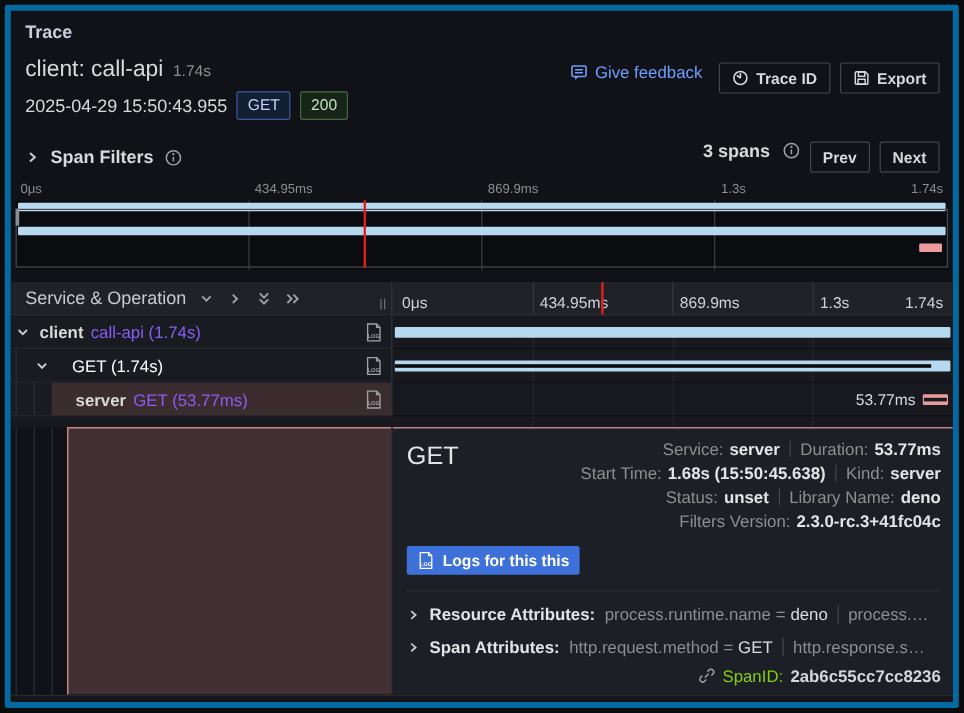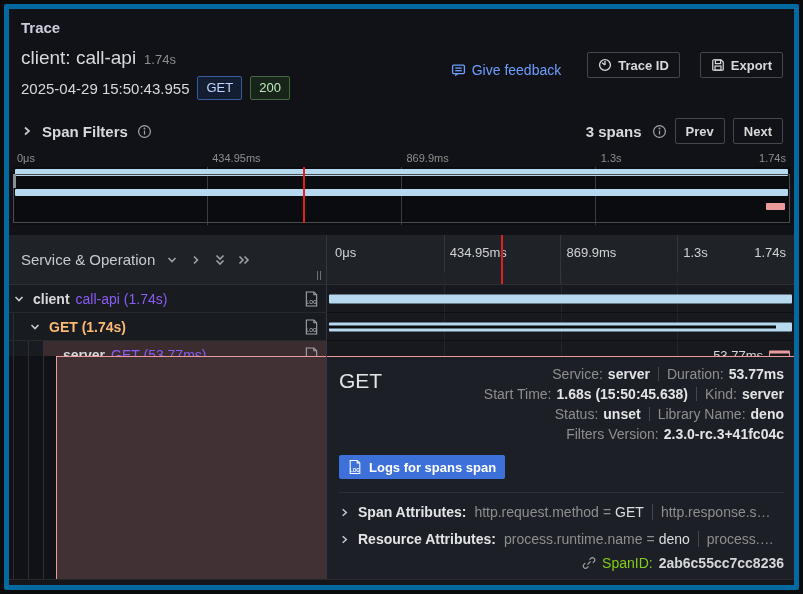--- a/index.html
+++ b/index.html
@@ -12,51 +12,51 @@
   .panel-title { position:absolute; top:10px; left:12px; font-size:15px; font-weight:700; color:#ccccdc; }
   .trace-header { position:absolute; top:38px; left:12px; right:11px; display:flex; justify-content:space-between; align-items:flex-start; }
   .trace-name-row { display:flex; align-items:baseline; gap:8px; }
   .trace-name { font-size:19px; color:#d8d9da; }
   .trace-duration { font-size:13px; color:#8e8e8e; }
   .trace-sub-row { margin-top:7px; display:flex; align-items:center; gap:8px; }
   .trace-timestamp { font-size:15px; color:#d8d9da; }
   .badge { font-size:13px; line-height:1; padding:4px 8px 5px; border-radius:2px; border:1px solid; }
   .badge-method { color:#c3d4ff; background:#131e33; border-color:#3a5a9e; }
   .badge-status { color:#c2e7ba; background:#16241a; border-color:#44693f; }
-  .header-actions { display:flex; align-items:flex-end; gap:20px; margin-top:5px; }
+  .header-actions { display:flex; align-items:flex-start; gap:8px; margin-top:5px; }
   .link-btn { display:flex; align-items:center; gap:6px; color:#6e9fff; font-size:14px; font-weight:500; cursor:pointer; margin-right:6px; }
   .ghost-btn { display:flex; align-items:center; gap:6px; height:26px; padding:0 10px; background:transparent;
                border:1px solid #44474e; border-radius:2px; color:#d8d9da; font-size:13px; font-weight:600; cursor:pointer; }
   .icon { display:inline-flex; flex:none; }
 
   
   .filters-row { position:absolute; top:103px; left:12px; right:11px; height:38px; display:flex; justify-content:space-between; align-items:center; }
   .filters-left { display:flex; align-items:center; gap:9px; cursor:pointer; }
   .filters-title { font-size:15px; font-weight:600; color:#d8d9da; }
-  .filters-right { display:flex; align-items:center; gap:8px; }
+  .filters-right { display:flex; gap:8px; }
   .span-count { font-size:15px; font-weight:700; color:#d8d9da; margin-right:2px; }
 
   
   .minimap { position:absolute; top:142px; left:4px; right:4px; }
   .mm-ticks { position:relative; height:16px; font-size:11px; color:#8e8e8e; }
   .mm-ticks span { position:absolute; top:1px; }
   .mm-canvas { position:relative; height:58px; background:#0b0c0f;
      background-image:linear-gradient(#3a3c41,#3a3c41),linear-gradient(#3a3c41,#3a3c41),linear-gradient(#3a3c41,#3a3c41);
      background-size:1px 100%; background-position:25% 0,50% 0,75% 0; background-repeat:no-repeat; }
   .mm-box { position:absolute; left:0; right:0; top:7px; bottom:2px; border:1px solid #4a4c52; }
   .mm-bar { position:absolute; height:7px; background:var(--bar-blue,#b6d9f0); border-radius:1px; }
   .mm-bar1 { top:2px; left:2px; right:2px; }
   .mm-bar2 { top:22px; left:2px; right:2px; }
   .mm-bar3 { top:36px; right:5px; width:19px; background:var(--bar-salmon,#eb9b9b); }
   .mm-cursor { position:absolute; top:0; bottom:2px; left:37.3%; width:2px; background:var(--cursor-red,#e02020); }
   .mm-handle { position:absolute; left:0; top:7px; width:3px; height:14px; background:#8a8d92; cursor:ew-resize; }
 
   
   .trace-table { position:absolute; top:226px; left:0; right:0; bottom:6px; overflow:hidden; background:#17191e; }
-  .t-header { display:flex; height:50px; background:#1f2227; border-bottom:1px solid #2c3036; }
+  .t-header { display:flex; height:28px; background:#1f2227; border-bottom:1px solid #2c3036; }
   .name-head { width:318px; flex:none; display:flex; align-items:center; gap:10px; padding-left:12px; border-right:1px solid #33363c; position:relative; }
   .name-head-title { font-size:15px; color:#c7cbd1; white-space:nowrap; }
   .head-icon { display:inline-flex; cursor:pointer; }
   .splitter-handle { position:absolute; right:5px; bottom:4px; display:flex; gap:2px; cursor:col-resize; }
   .splitter-handle i { display:block; width:1px; height:9px; background:#6e7076; }
   .timeline-head { flex:1; position:relative; font-size:13px; color:#d0d2d6;
      background-image:linear-gradient(#33363c,#33363c),linear-gradient(#33363c,#33363c),linear-gradient(#33363c,#33363c);
      background-size:1px 100%; background-position:25% 0,50% 0,75% 0; background-repeat:no-repeat; }
   .timeline-head span { position:absolute; top:10px; }
   .head-cursor { position:absolute; top:0; bottom:0; left:37.3%; width:2px; background:var(--cursor-red,#e02020); }
@@ -66,21 +66,21 @@
 
   .t-row { display:flex; height:28px; position:relative; cursor:pointer; }
   .name-cell { width:318px; flex:none; position:relative; display:flex; align-items:center; font-size:14px;
                border-right:1px solid #33363c; border-bottom:1px solid #26292e; background:#181b20; }
   .time-cell { flex:1; position:relative; border-bottom:1px solid #0e0f12; }
   .guide { position:absolute; top:0; bottom:0; width:1px; background:#2c2f34; }
   .g1 { left:4px; } .g2 { left:19px; } .g3 { left:34px; }
   .row-chevron { position:absolute; top:8px; }
   .svc { font-weight:700; color:#d8d9da; white-space:nowrap; }
   .op  { color:#8b5cf6; margin-left:6px; white-space:nowrap; }
-  .op-light { color:#fdba74; margin-left:0;font-weight:bold; }
+  .op-light { color:#ffffff; margin-left:11px; }
   .log-btn { position:absolute; right:7px; top:5px; color:#9fa3a8; cursor:pointer; }
   .row-sel-bg { position:absolute; left:34px; right:0; top:0; bottom:0; background:#3b2d2f; }
   .name-inner { position:relative; display:flex; }
   .bar { position:absolute; left:2px; right:2px; top:50%; transform:translateY(-50%); height:9px;
          background:var(--bar-blue,#b6d9f0); border-radius:1px; }
   .bar .critical { position:absolute; left:0; top:3px; height:3px; width:96.5%; background:#0b0c0e; }
   .bar-small { position:absolute; right:4px; top:50%; transform:translateY(-50%); width:21px; height:9px;
                background:var(--bar-salmon,#eb9b9b); border-radius:1px; }
   .bar-small .critical { position:absolute; left:1px; right:1px; top:3px; height:3px; background:#17191e; }
   .bar-label { position:absolute; right:31px; top:50%; transform:translateY(-50%); font-size:13px; color:#d8d9da; }
@@ -390,49 +390,49 @@
           </div>
 
           <button class="d-logs-btn">
             <span class="icon">
               <svg width="14" height="16" viewBox="0 0 16 18" fill="none" stroke="#ffffff" stroke-width="1.2">
                 <path d="M2.5 1.5 h8 l3 3 v12 h-11 z"></path>
                   <path d="M10.5 1.5 v3 h3"></path>
                 <text x="8" y="14.2" font-size="5.2" font-weight="bold" text-anchor="middle" fill="#ffffff" stroke="none">LOG</text>
               </svg>
             </span>
-            <span>Logs for spans span</span>
+            <span>Logs for this this</span>
           </button>
 
           <div class="d-divider"></div>
+
+          <div class="d-attr">
+            <span class="icon">
+              <svg width="11" height="11" viewBox="0 0 12 12" fill="none" stroke="#c7cbd1" stroke-width="1.6">
+                  <polyline points="4,2.5 8,6 4,9.5"></polyline>
+                </svg>
+            </span>
+            <span class="d-attr-label">Resource Attributes:</span>
+            <span><span class="attr-key">process.runtime.name</span><span class="attr-eq">=</span><span class="attr-val">deno</span></span>
+            <span class="vsep" style="height:16px"></span>
+            <span class="attr-key">process.…</span>
+          </div>
 
           <div class="d-attr">
             <span class="icon">
               <svg width="11" height="11" viewBox="0 0 12 12" fill="none" stroke="#c7cbd1" stroke-width="1.6">
                   <polyline points="4,2.5 8,6 4,9.5"></polyline>
                 </svg>
             </span>
             <span class="d-attr-label">Span Attributes:</span>
             <span><span class="attr-key">http.request.method</span><span class="attr-eq">=</span><span class="attr-val">GET</span></span>
             <span class="vsep" style="height:16px"></span>
             <span class="attr-key">http.response.s…</span>
           </div>
 
-          <div class="d-attr">
-            <span class="icon">
-              <svg width="11" height="11" viewBox="0 0 12 12" fill="none" stroke="#c7cbd1" stroke-width="1.6">
-                  <polyline points="4,2.5 8,6 4,9.5"></polyline>
-                </svg>
-            </span>
-            <span class="d-attr-label">Resource Attributes:</span>
-            <span><span class="attr-key">process.runtime.name</span><span class="attr-eq">=</span><span class="attr-val">deno</span></span>
-            <span class="vsep" style="height:16px"></span>
-            <span class="attr-key">process.…</span>
-          </div>
-
           <div class="d-footer">
             <span class="icon">
               <svg width="14" height="14" viewBox="0 0 16 16" fill="none" stroke="#9fa3a8" stroke-width="1.4">
                 <path d="M6.2 9.8 L9.8 6.2"></path>
                 <path d="M8.6 4.2 l1.5-1.5 a2.6 2.6 0 0 1 3.7 3.7 L12.3 7.9"></path>
                 <path d="M7.4 11.8 l-1.5 1.5 a2.6 2.6 0 0 1 -3.7 -3.7 L3.7 8.1"></path>
               </svg>
             </span>
             <span class="spanid-label">SpanID:</span>
             <span class="spanid-value">2ab6c55cc7cc8236</span>

